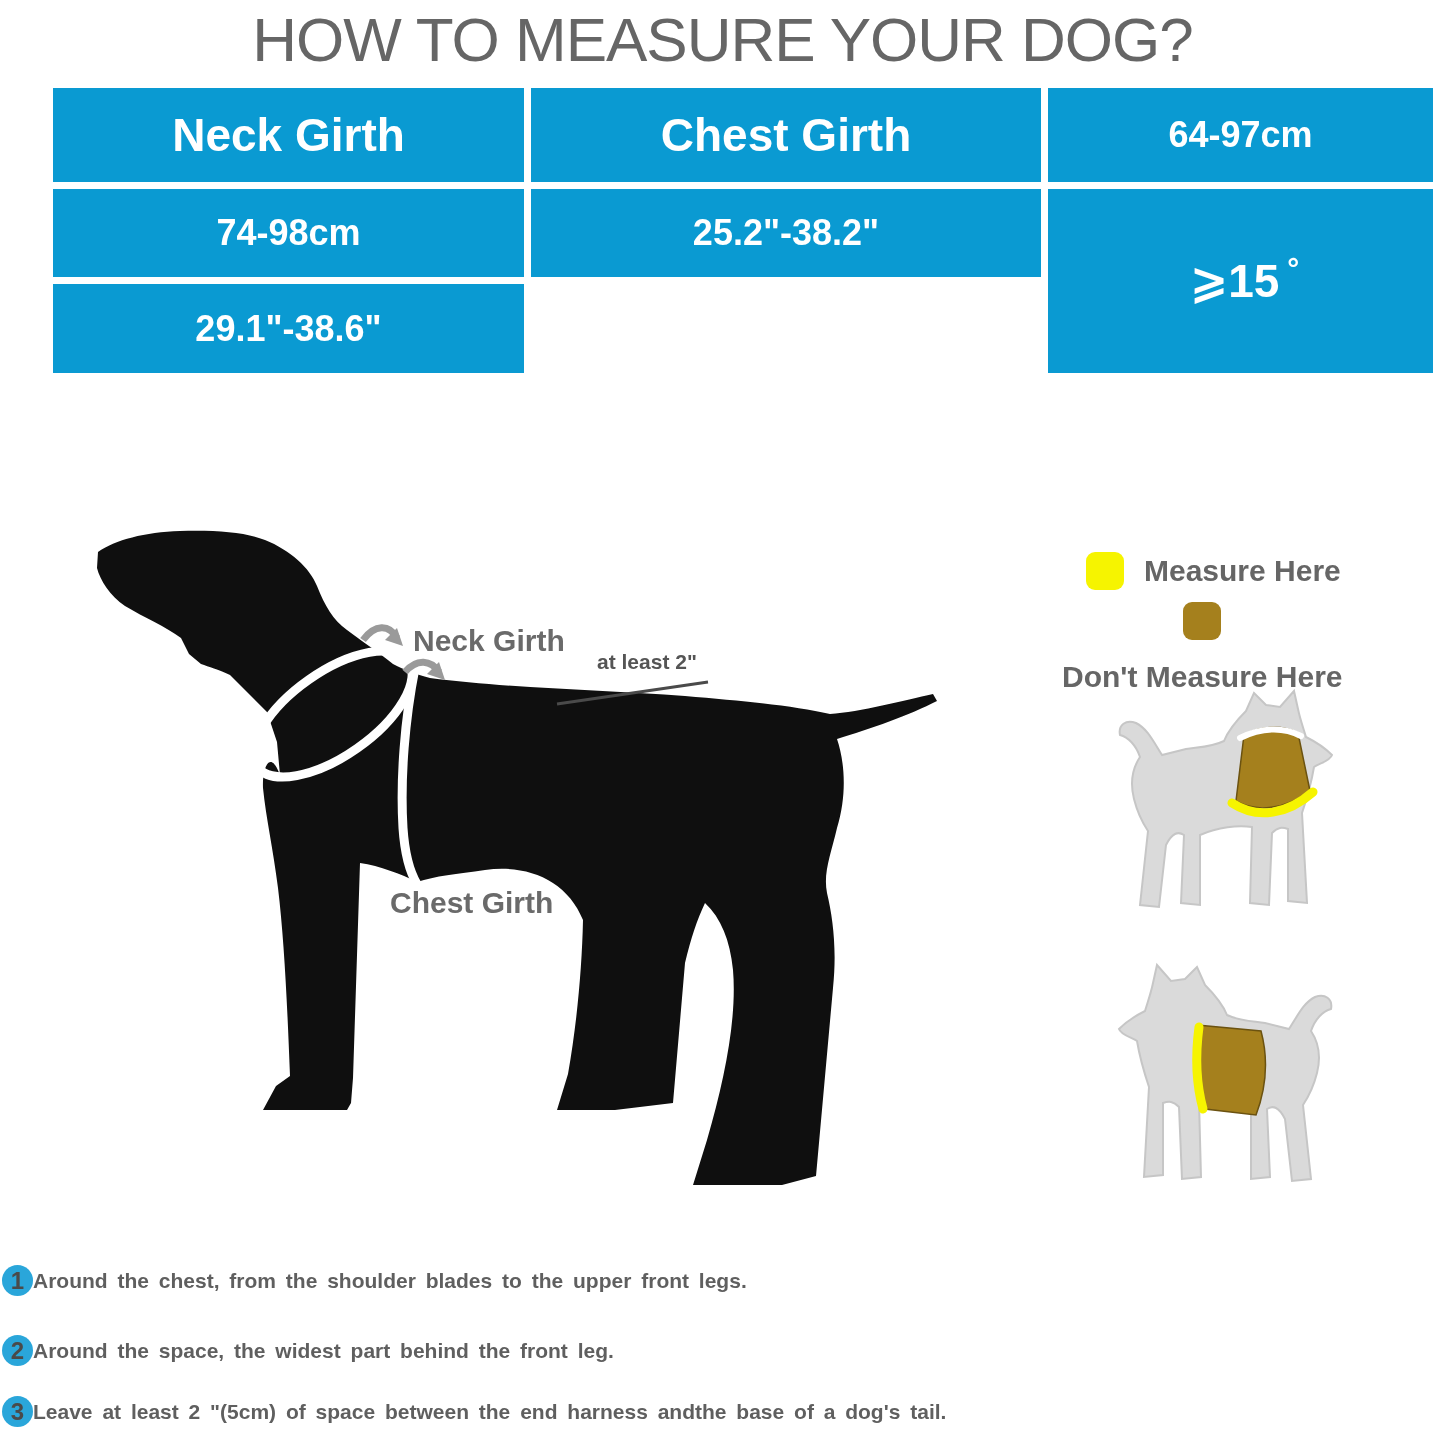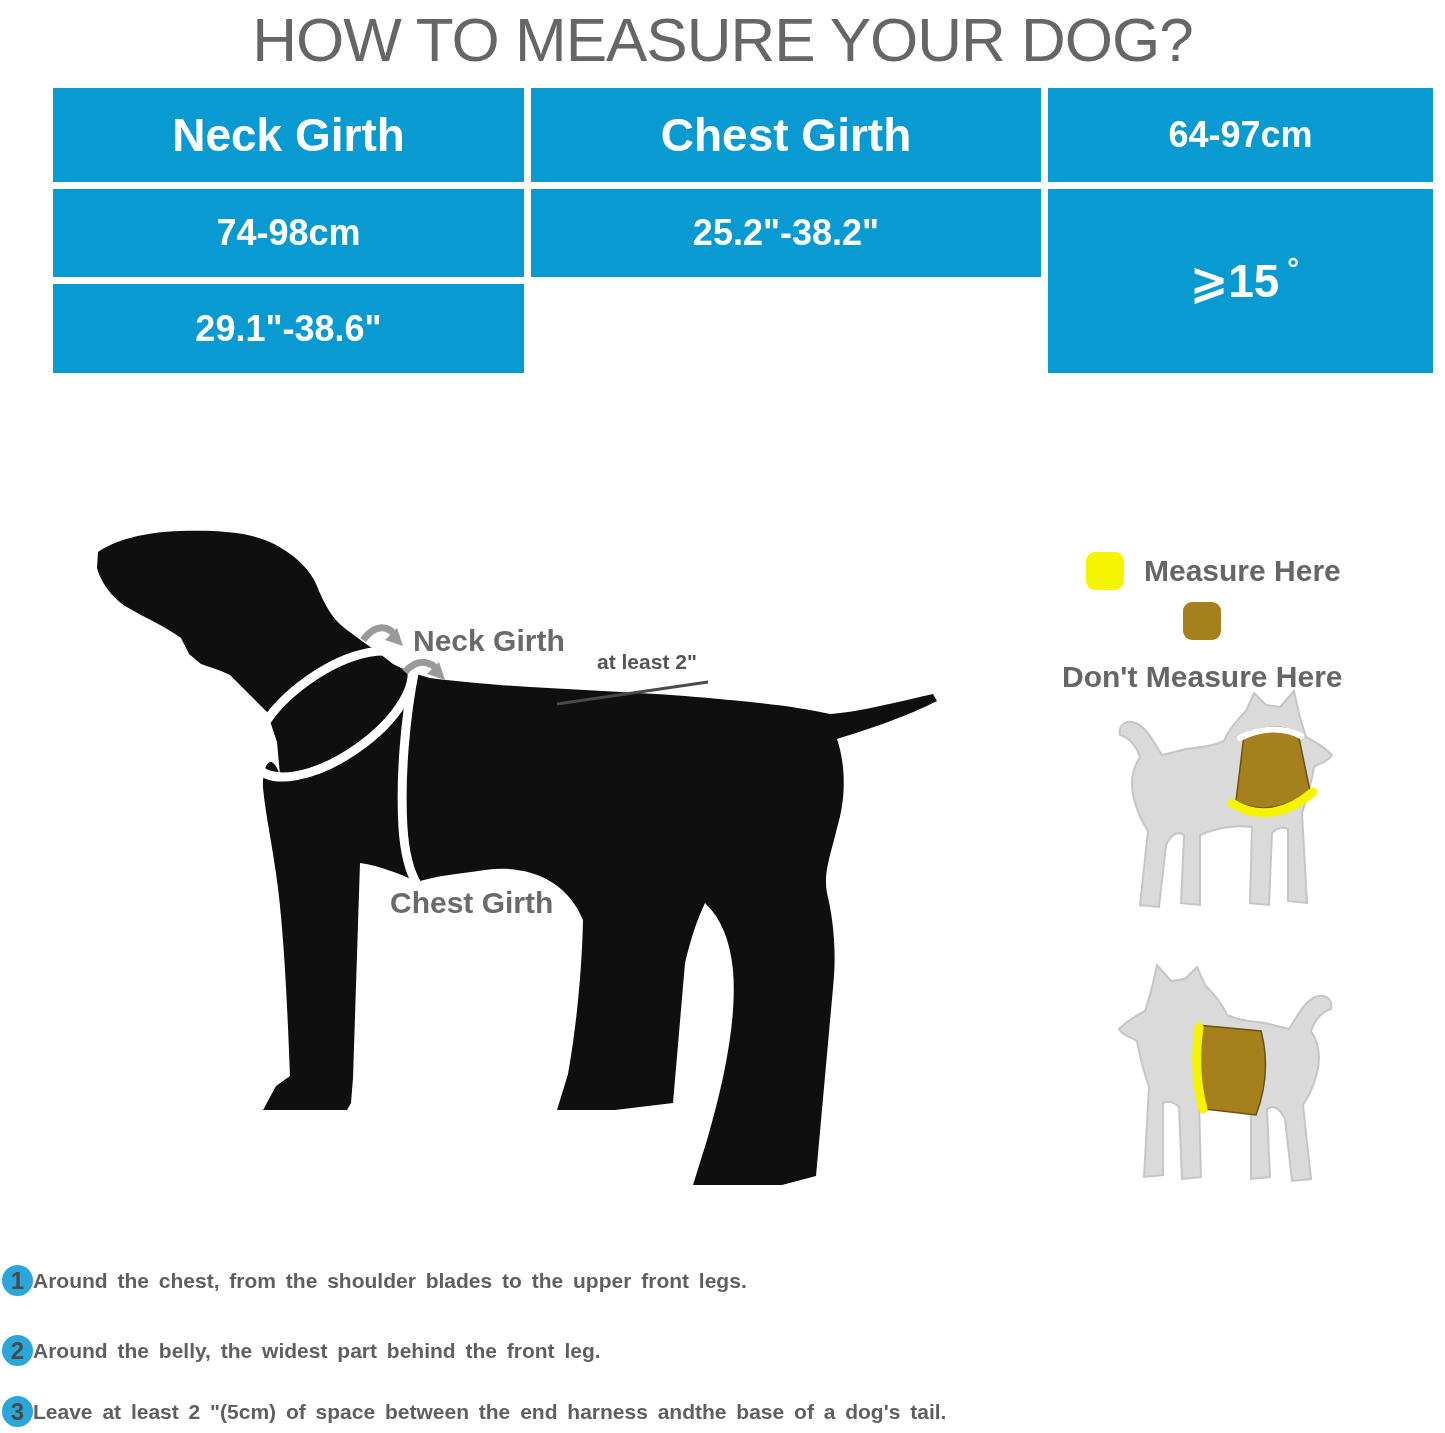--- a/index.html
+++ b/index.html
@@ -196,20 +196,20 @@
     <path d="M 104 68 L 168 74 C 176 104 172 134 163 158 L 112 152 C 104 124 100 94 104 68 Z" fill="#a5801d" stroke="#6b5210" stroke-width="1.5"></path>
     <path d="M 106 70 C 102 100 104 130 110 152" fill="none" stroke="#f6f400" stroke-width="9" stroke-linecap="round"></path>
   </svg>
 
   <div id="step-1" class="abs step">
     <div class="step-badge">1</div>
     <div class="step-text">Around the chest, from the shoulder blades to the upper front legs.</div>
   </div>
   <div id="step-2" class="abs step">
     <div class="step-badge">2</div>
-    <div class="step-text">Around the belly, the widest part behind the front leg.</div>
+    <div class="step-text">Around the space, the widest part behind the front leg.</div>
   </div>
   <div id="step-3" class="abs step">
     <div class="step-badge">3</div>
     <div class="step-text">Leave at least 2 "(5cm) of space between the end harness andthe base of a dog's tail.</div>
   </div>
 
 </div>
 
 </body></html>

